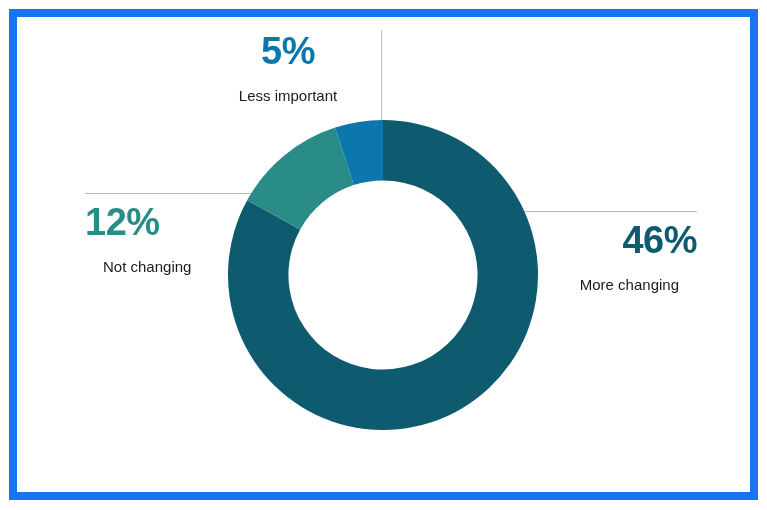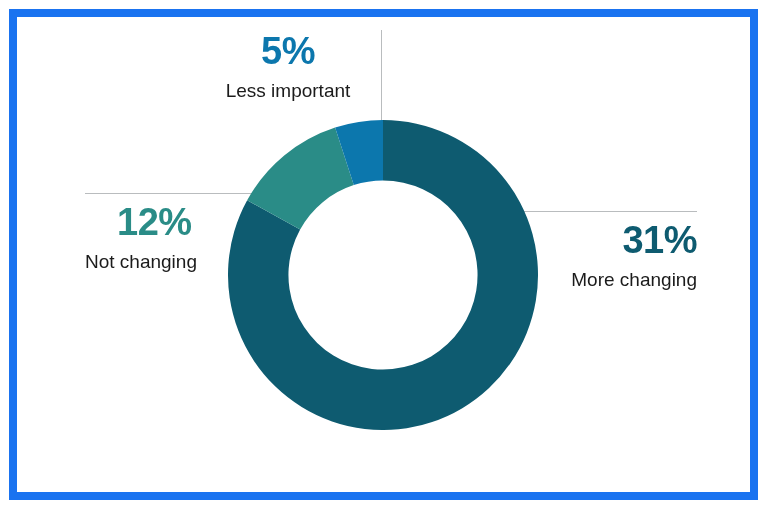--- a/index.html
+++ b/index.html
@@ -67,43 +67,43 @@
   }
   .pct {
     font-size: 38px;
     font-weight: bold;
     line-height: 1;
     letter-spacing: -0.5px;
     margin: 0;
     padding: 0;
   }
   .cat {
-    font-size: 19px;
+    font-size: 15px;
     font-weight: normal;
     color: #1b1b1b;
     line-height: 1;
-    margin: 0;
+    margin: 18px;
     padding: 0;
   }
   
   #label-less {
     left: 204px;
     top: 32px;
     width: 168px;
     text-align: center;
   }
   #label-less .pct { margin-bottom: 11px; }
   
   #label-not {
     left: 85px;
     top: 203px;
     width: 200px;
     text-align: left;
   }
-  #label-not .pct { margin-bottom: 11px; margin-left: 32px; }
+  #label-not .pct { margin-bottom: 11px; }
   
   #label-more {
     left: 457px;
     top: 221px;
     width: 240px;
     text-align: right;
   }
   #label-more .pct { margin-bottom: 11px; }
 </style>
 </head>
@@ -129,17 +129,17 @@
     <div class="pct" style="color: rgb(12, 119, 173);">5%</div>
     <div class="cat">Less important</div>
   </div>
 
   <div class="label-group" id="label-not">
     <div class="pct" style="color: rgb(42, 140, 135);">12%</div>
     <div class="cat">Not changing</div>
   </div>
 
   <div class="label-group" id="label-more">
-    <div class="pct" style="color: rgb(14, 91, 112);">31%</div>
+    <div class="pct" style="color: rgb(14, 91, 112);">46%</div>
     <div class="cat">More changing</div>
   </div>
 
 </div>
 
 </body></html>

